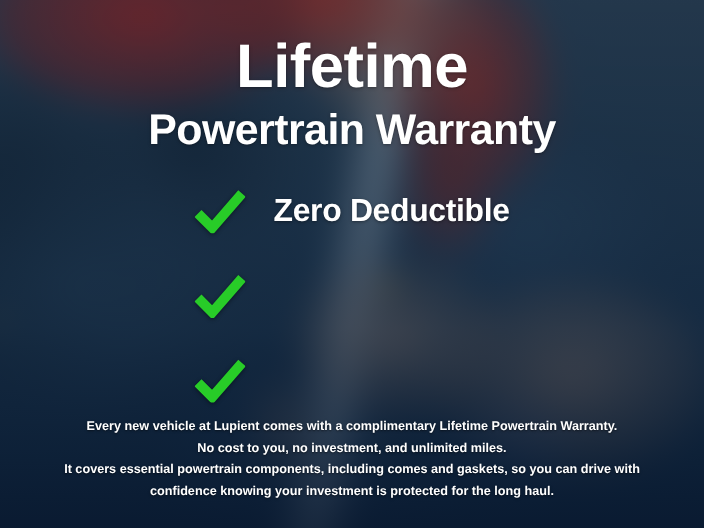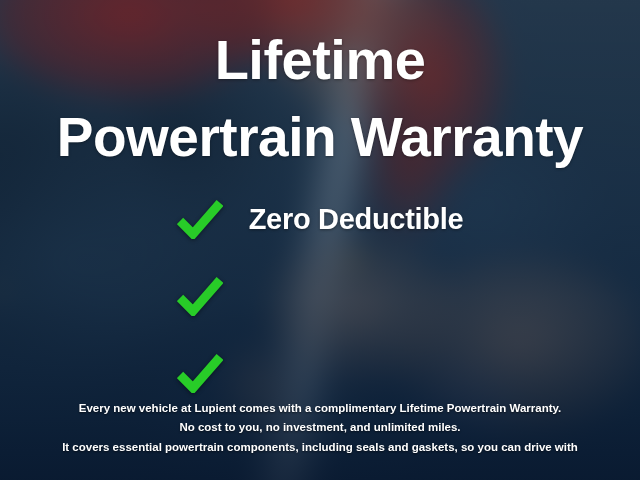--- a/index.html
+++ b/index.html
@@ -85,22 +85,22 @@
     font-weight: 700;
     letter-spacing: -0.5px;
     text-shadow: 0 1px 3px rgba(0,0,0,0.35);
     line-height: 1.0;
   }
   .headline-1 {
     font-size: 56px;
     margin-top: 32px;
   }
   .headline-2 {
-    font-size: 55px;
-    margin-top: 22px;
+    font-size: 39px;
+    margin-top: 11px;
   }
 
   .features {
     margin-top: 34px;
     display: flex;
     flex-direction: column;
     gap: 27px;
     align-self: center;
   }
 
@@ -196,17 +196,18 @@
             </svg>
           </span>
         </div>
 
       </div>
     </div>
 
     <div class="body-copy">
       <p>Every new vehicle at Lupient comes with a complimentary Lifetime Powertrain Warranty.</p>
       <p>No cost to you, no investment, and unlimited miles.</p>
-      <p>It covers essential powertrain components, including seals and gaskets, so you can drive with</p>
+      <p>It covers essential powertrain components, including comes and gaskets, so you can drive with</p>
+      <p>confidence knowing your investment is protected for the long haul.</p>
     </div>
 
   </div>
 </div>
 
 </body></html>

